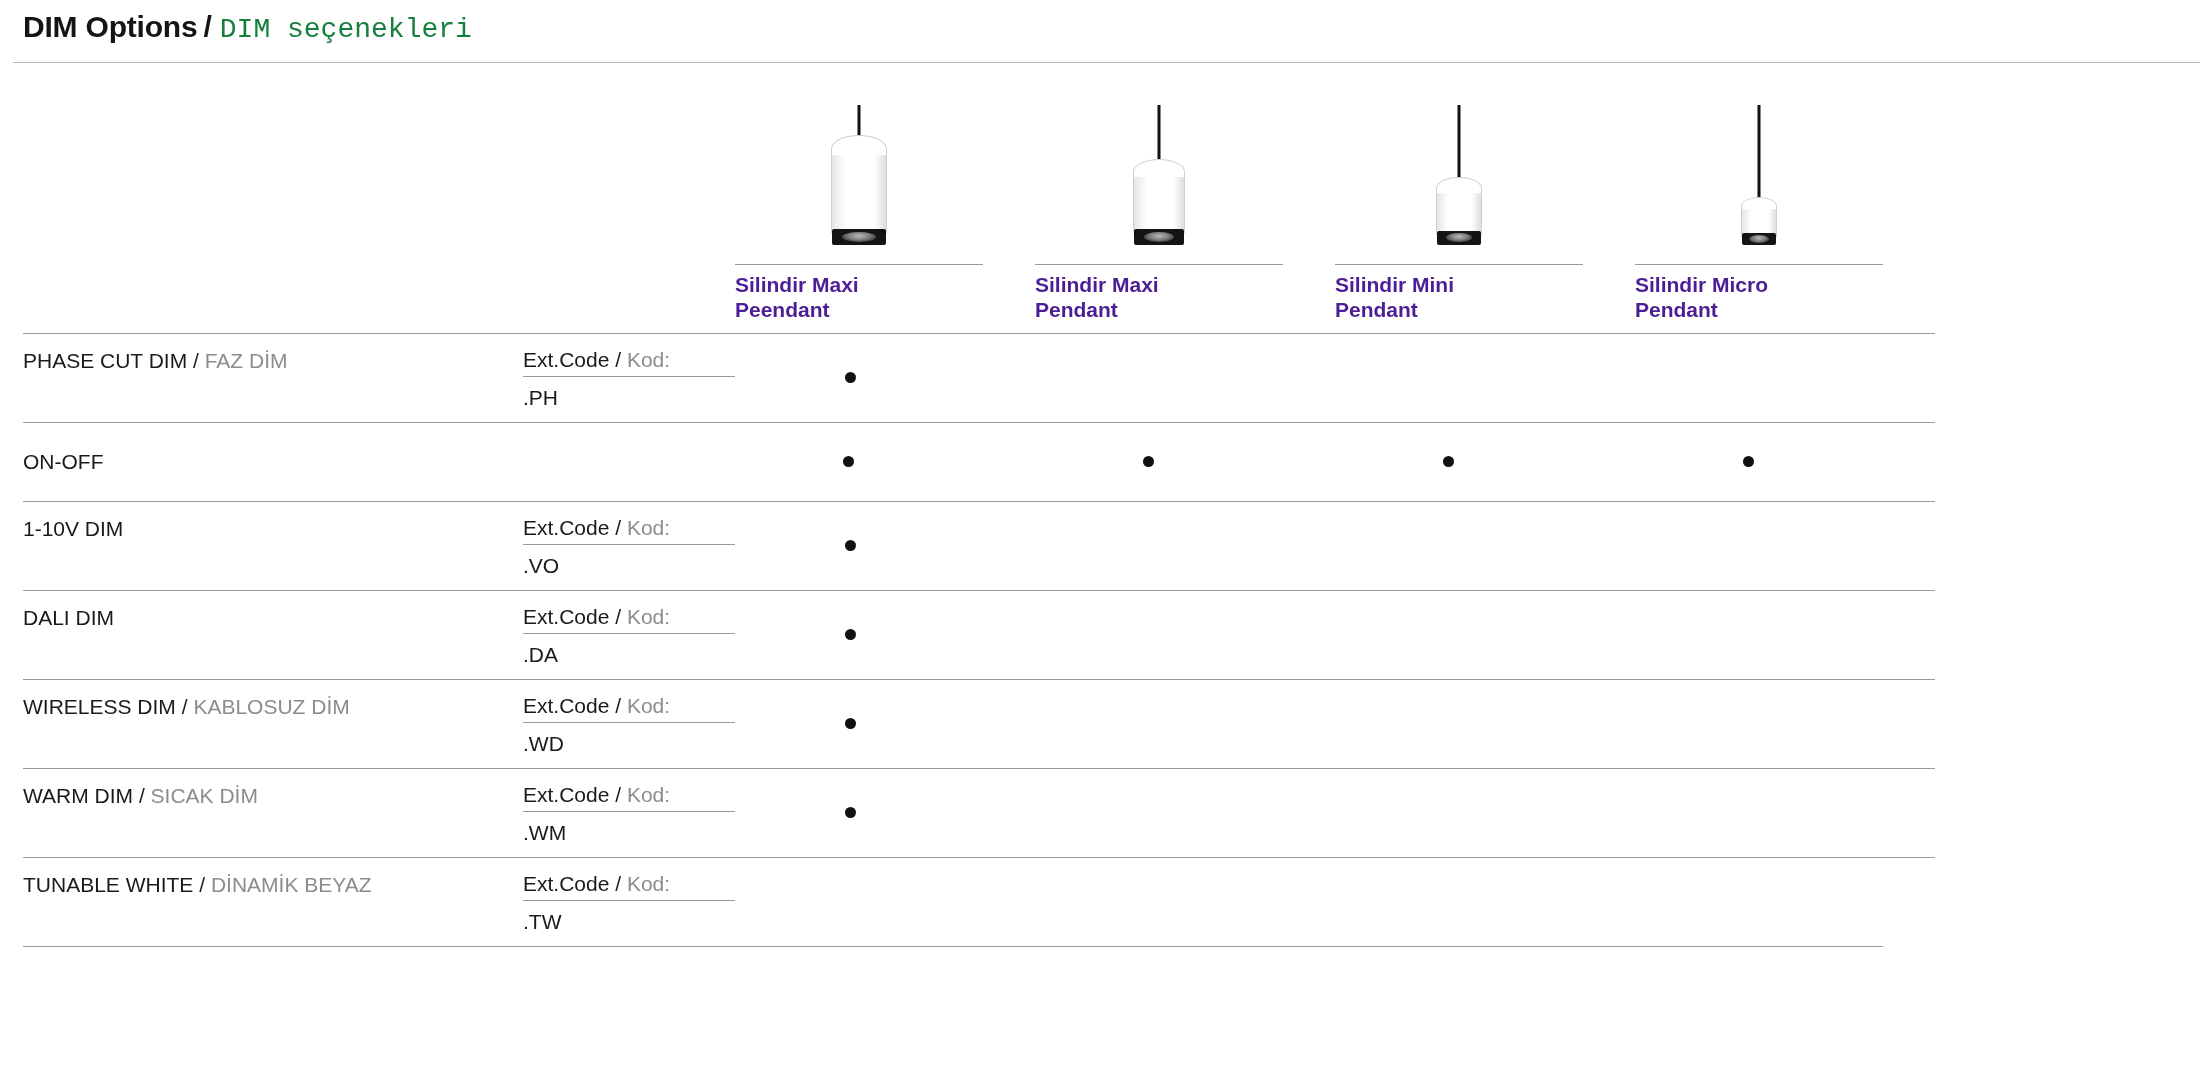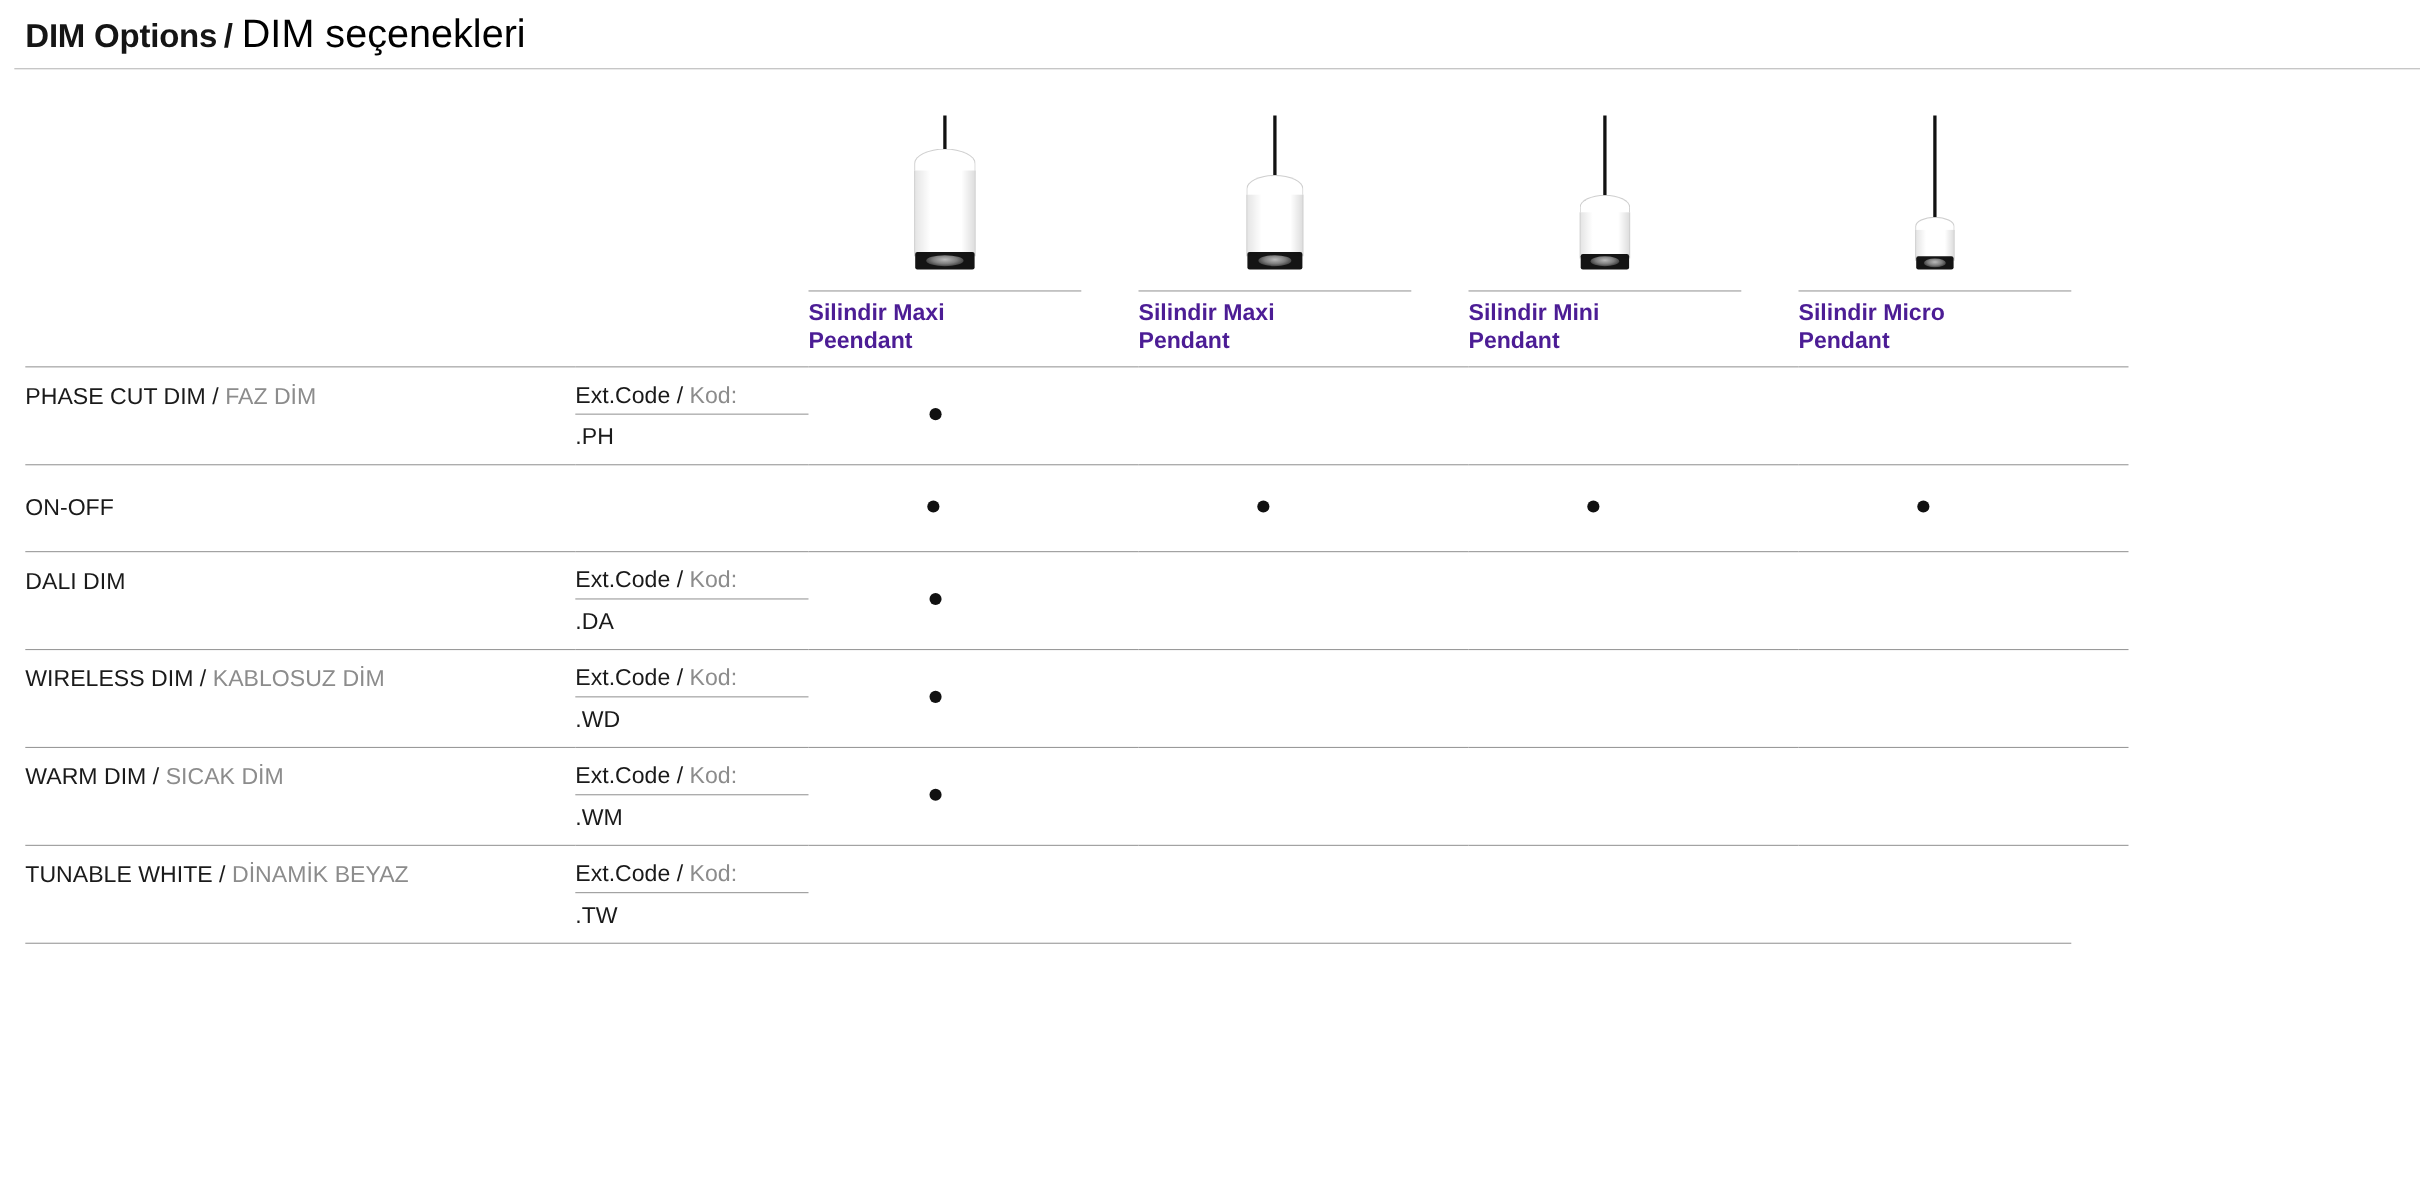--- a/index.html
+++ b/index.html
@@ -37,23 +37,24 @@
     letter-spacing: -0.2px;
     color: #151515;
   }
   .title-sep {
     font-size: 30px;
     font-weight: bold;
     color: #151515;
     margin: 0 8px 0 6px;
   }
   .title-sub {
-    font-size: 36px;
+    font-size: 28px;
     font-weight: normal;
-    color: #000000;
+    color: #15803d;
+    font-family: Liberation Mono, monospace;
   }
 
   .rule-top {
     height: 1px;
     background: #b9b9b9;
     width: 2200px;
     margin: 8px 0 0 0;
   }
 
   
@@ -374,20 +375,37 @@
       <td class="row-label">
         <span>ON-OFF</span>
       </td>
       <td></td>
       <td class="dot-cell"><span class="dot onoff"></span></td>
       <td class="dot-cell"><span class="dot onoff"></span></td>
       <td class="dot-cell"><span class="dot onoff"></span></td>
       <td class="dot-cell"><span class="dot onoff"></span></td>
     </tr>
 
+    <tr class="sep">
+      <td class="row-label">
+        <span>1-10V DIM</span>
+      </td>
+      <td class="code-cell">
+        <div class="code-line1">
+          <span>Ext.Code</span>
+          <span>/</span>
+          <span class="muted">Kod:</span>
+        </div>
+        <div class="code-line2">.VO</div>
+      </td>
+      <td class="dot-cell"><span class="dot"></span></td>
+      <td class="dot-cell"></td>
+      <td class="dot-cell"></td>
+      <td class="dot-cell"></td>
+    </tr>
 
     <tr class="sep">
       <td class="row-label">
         <span>DALI DIM</span>
       </td>
       <td class="code-cell">
         <div class="code-line1">
           <span>Ext.Code</span>
           <span>/</span>
           <span class="muted">Kod:</span>

